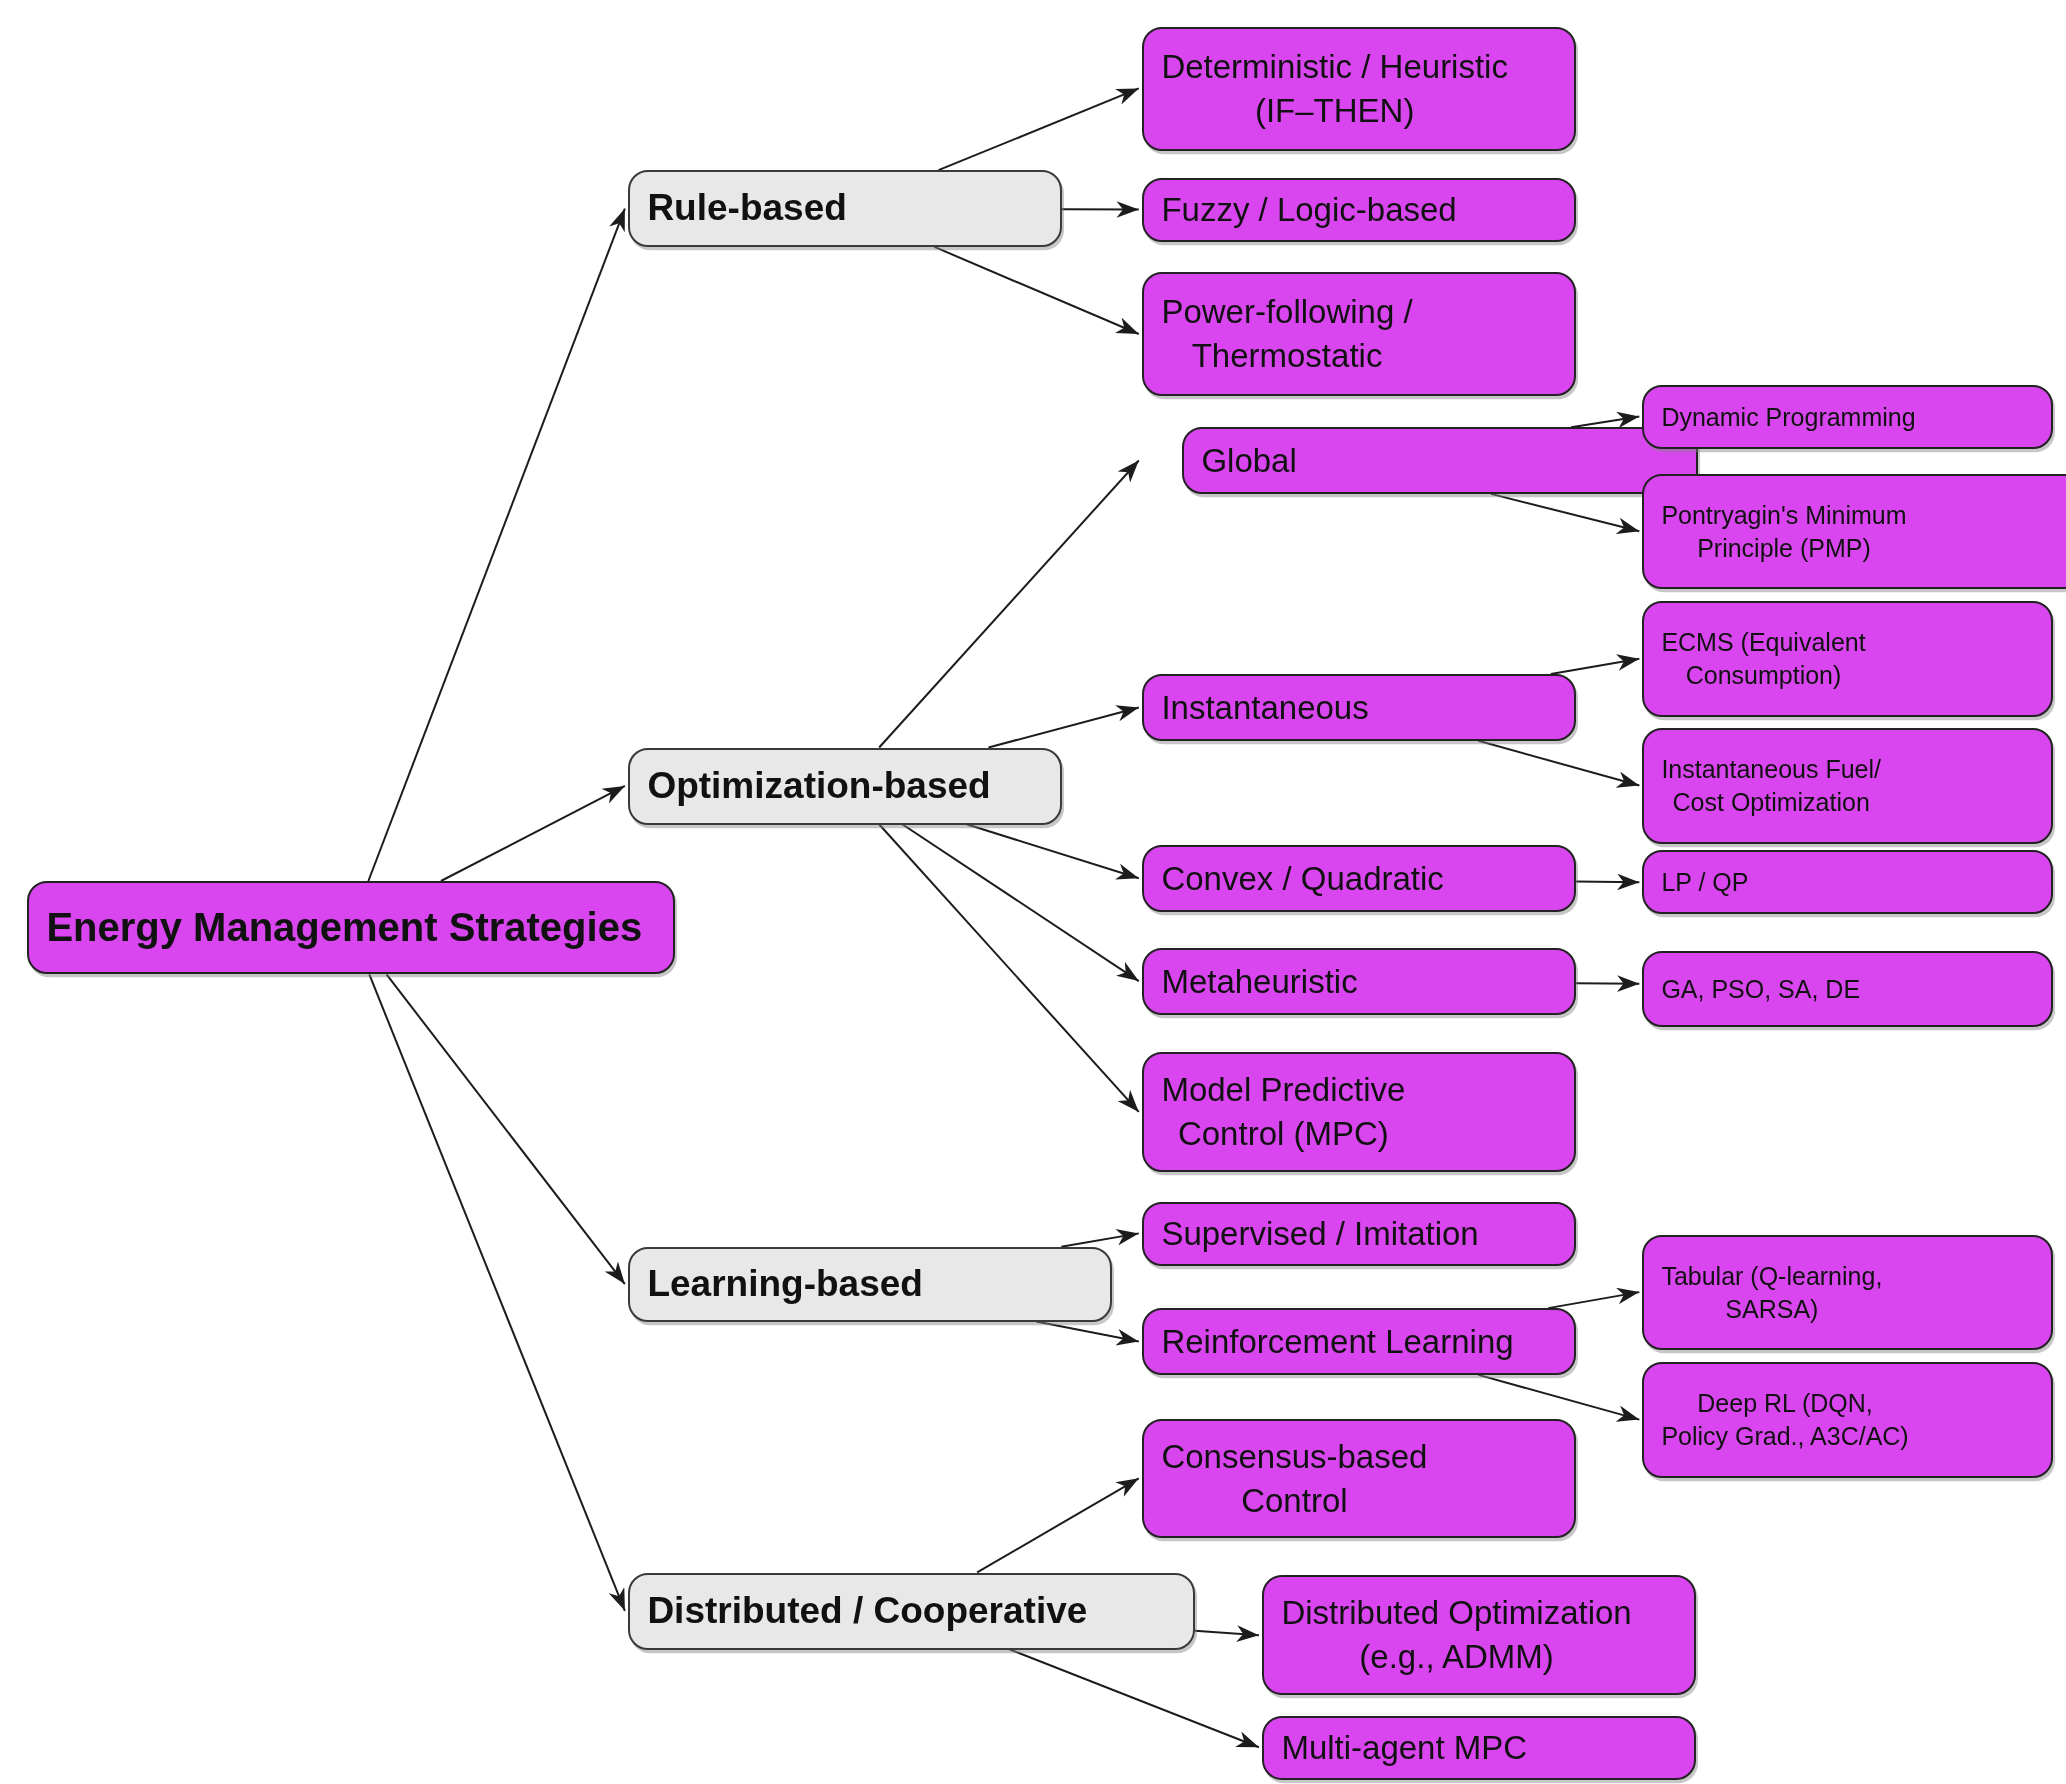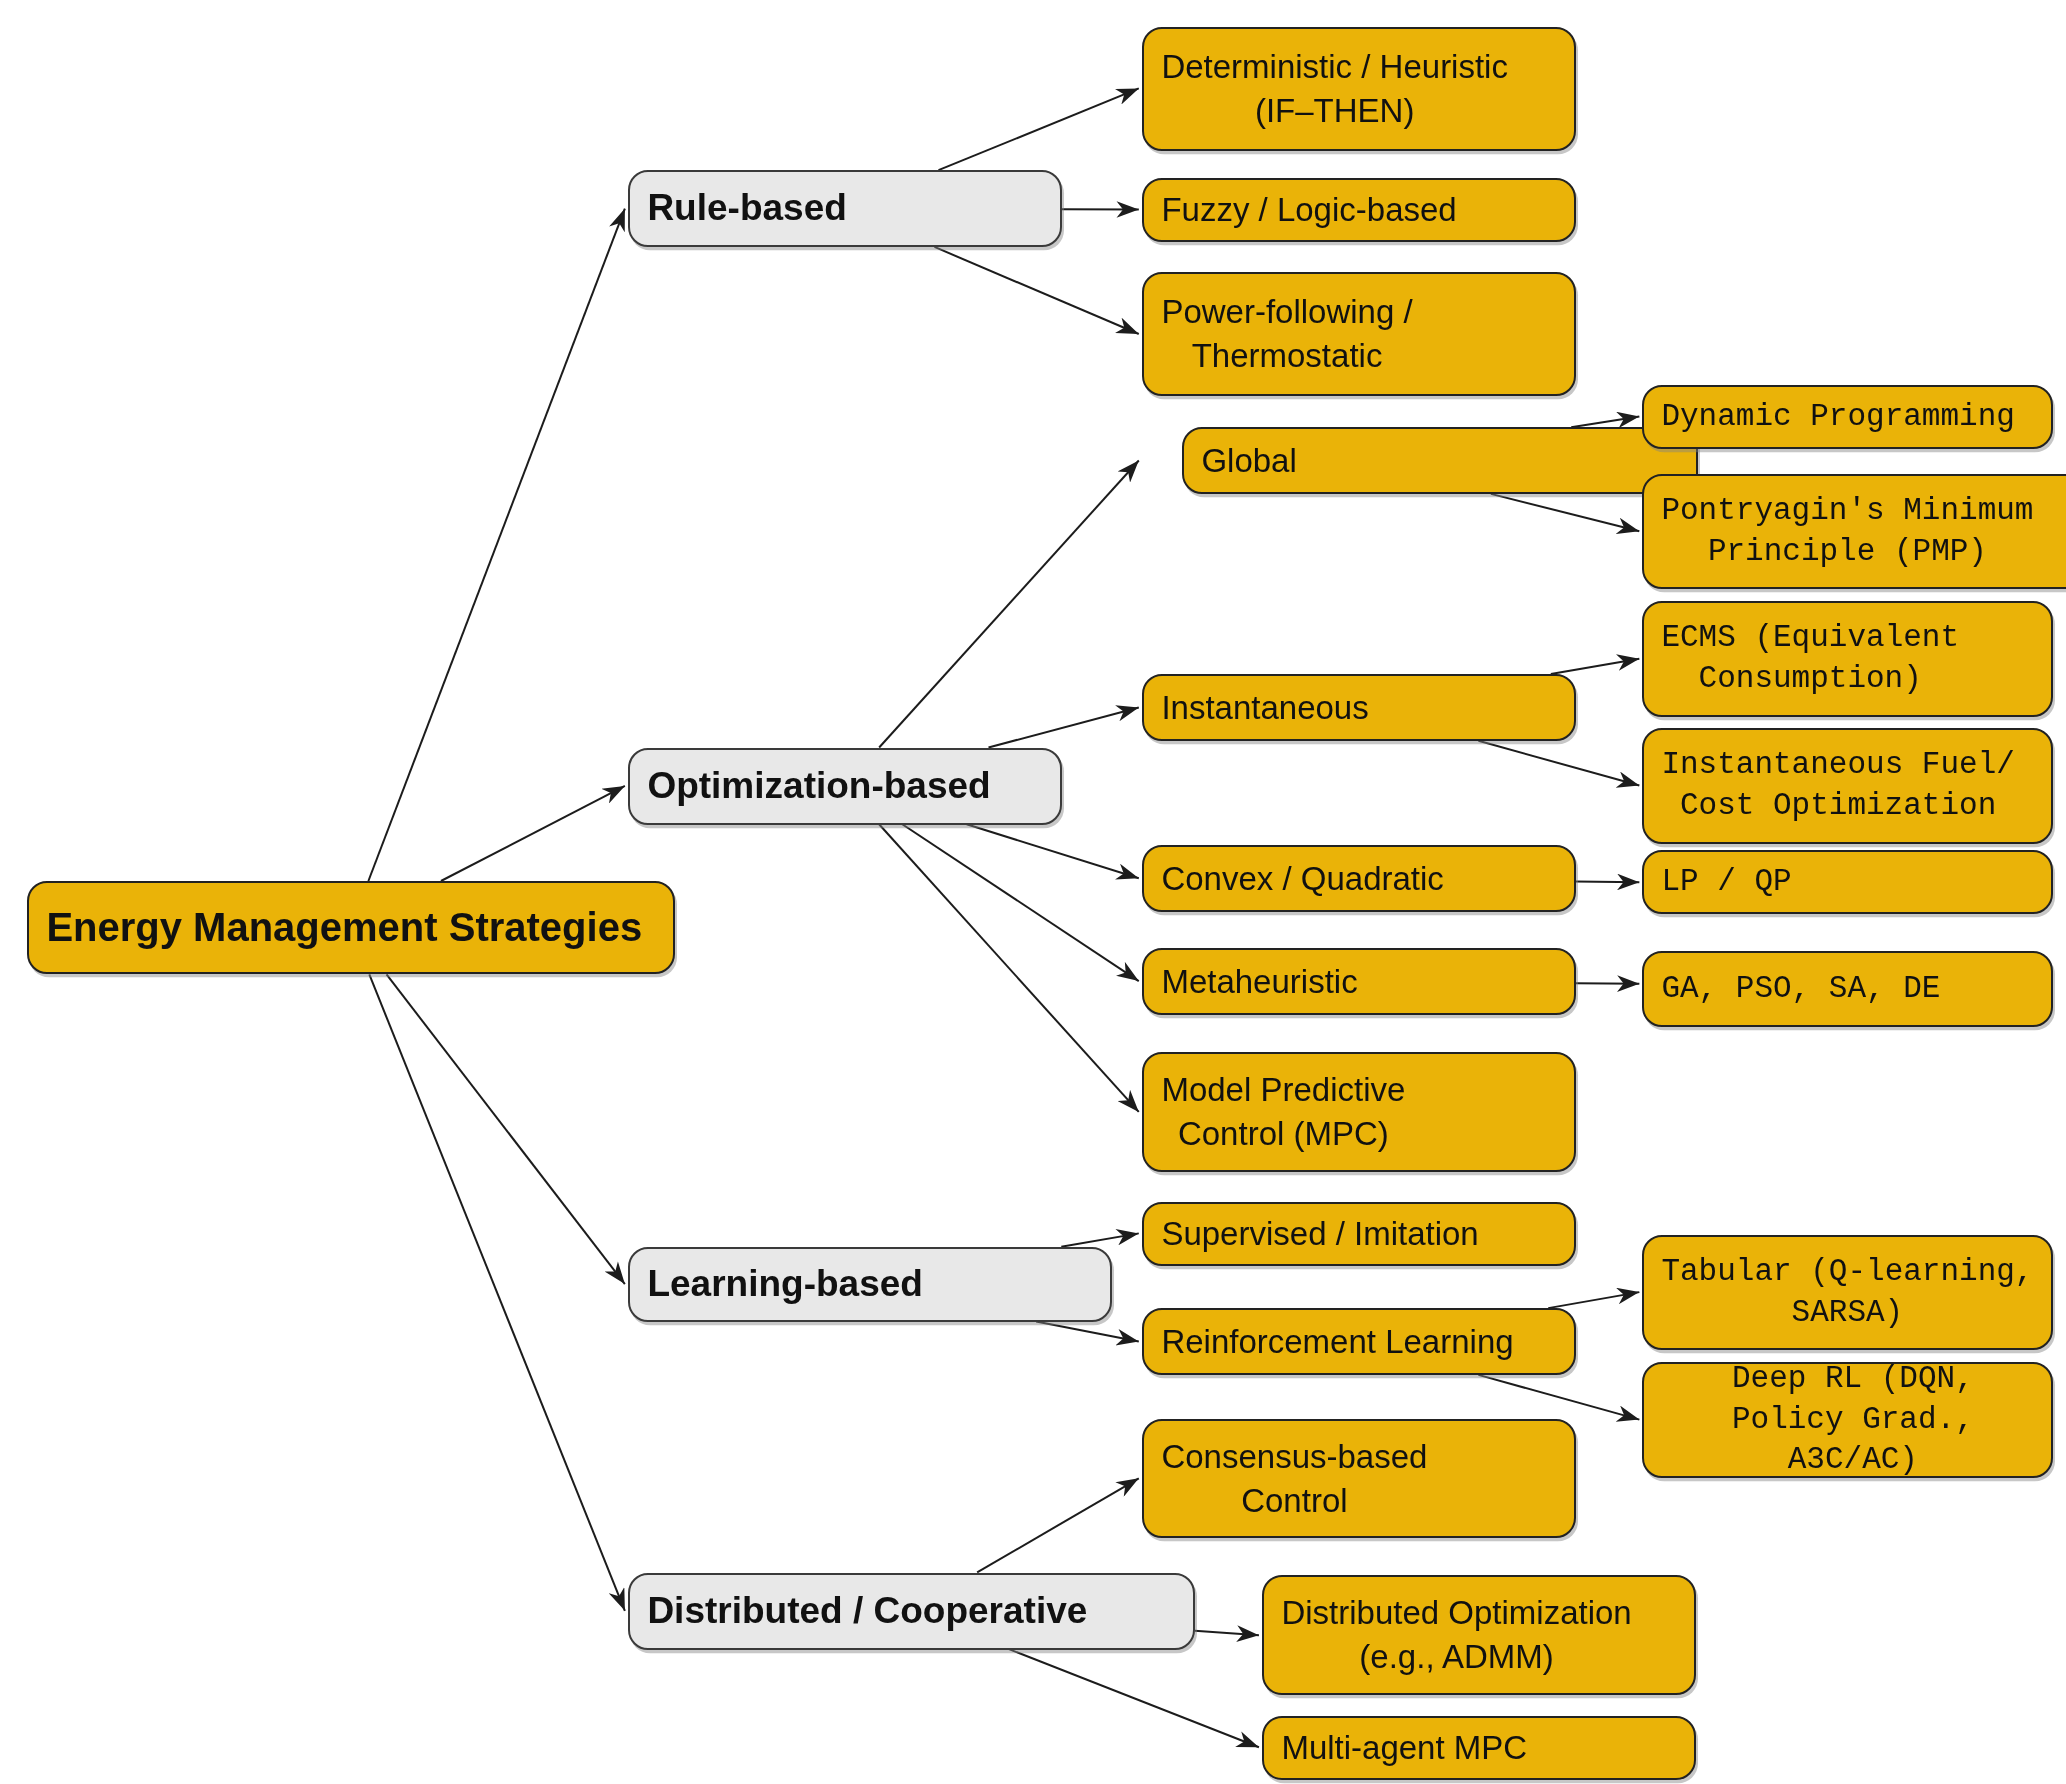--- a/index.html
+++ b/index.html
@@ -12,33 +12,33 @@
   }
   #edges{position:absolute;left:0;top:0;pointer-events:none;}
   .node{
     position:absolute;
     box-sizing:border-box;
     display:flex;
     align-items:center;
     justify-content:flex-start;
     border:2px solid #222222;
     border-radius:20px;
-    background:#eab308;
+    background:#d946ef;
     box-shadow:2px 3.3px 0 rgba(130,130,130,0.45);
     padding-left:17.4px;
     padding-right:6.7px;
   }
   .node .lbl{
     display:inline-block;
     text-align:center;
     white-space:pre-line;
     line-height:1.32;
     font-size:33px;
   }
-  .node.l3 .lbl{font-size:31px;font-family:Liberation Mono, monospace;}
+  .node.l3 .lbl{font-size:25px;}
   .node.cat{
     background:#e8e8e8;
     border-color:#3a3a3a;
   }
   .node.cat .lbl{font-weight:bold;font-size:37px;text-align:left;}
   .node.root .lbl{font-weight:bold;font-size:40px;text-align:left;}
 </style>
 </head>
 <body>
 

